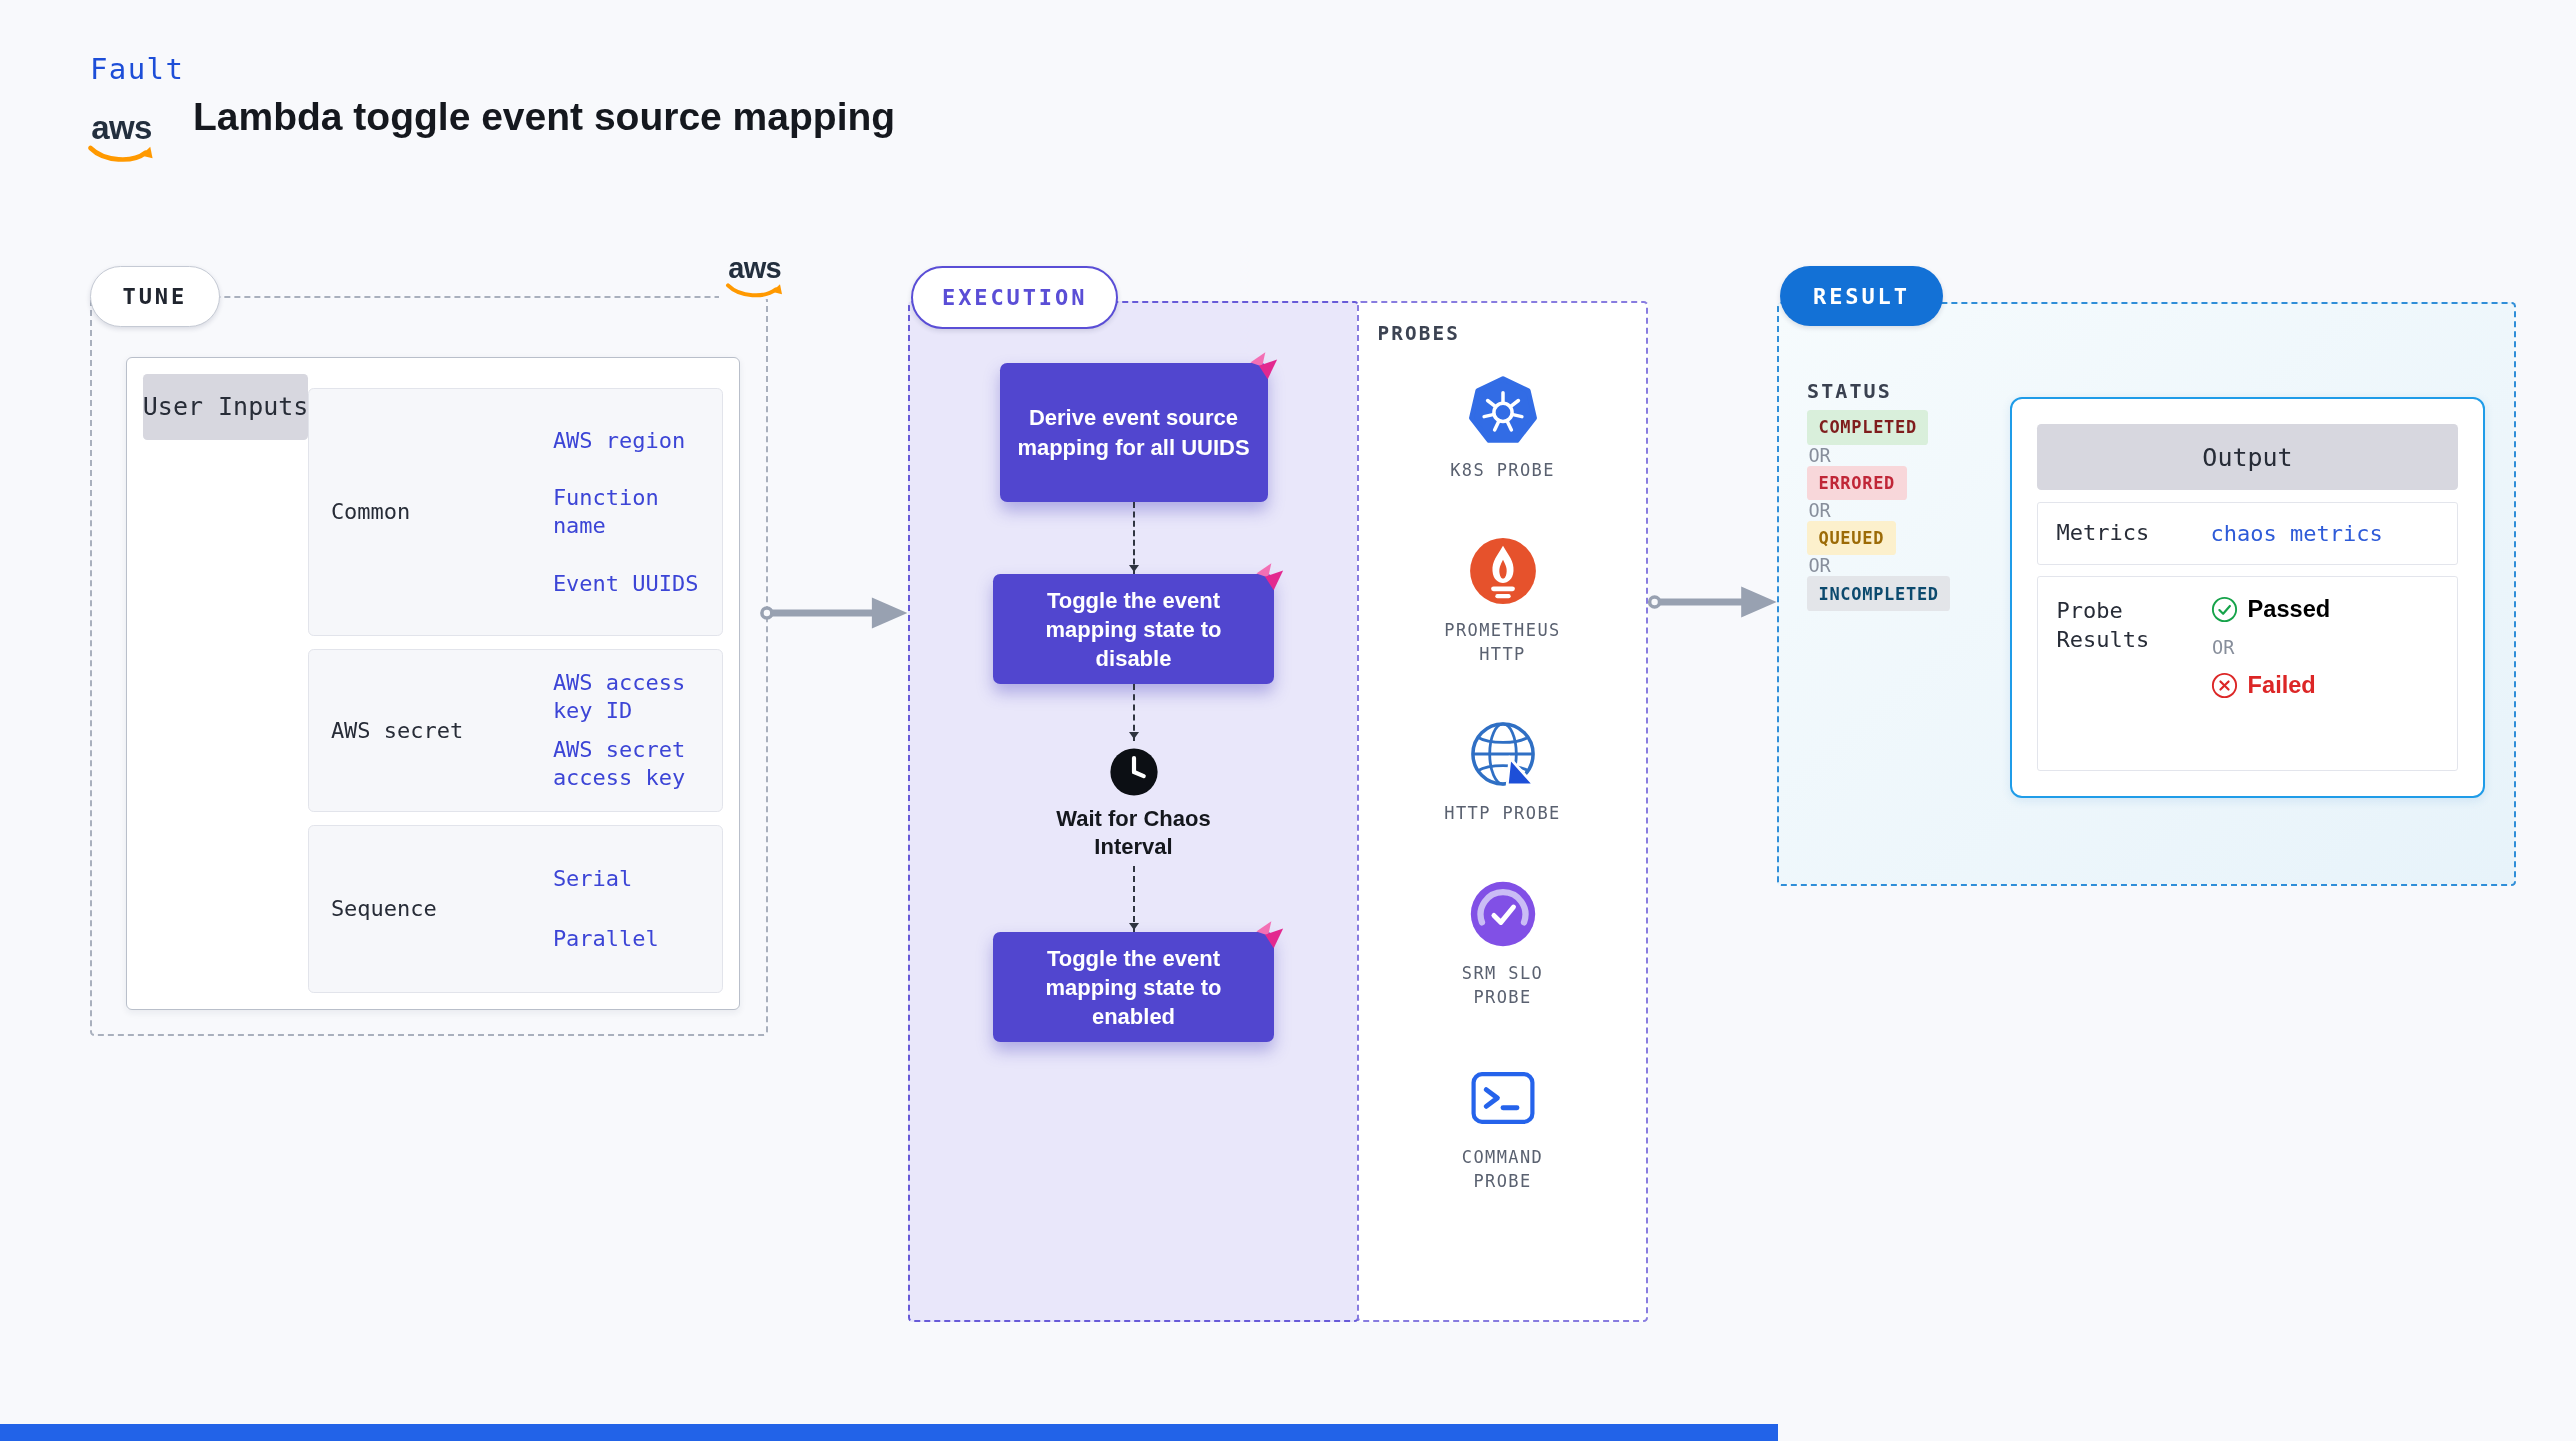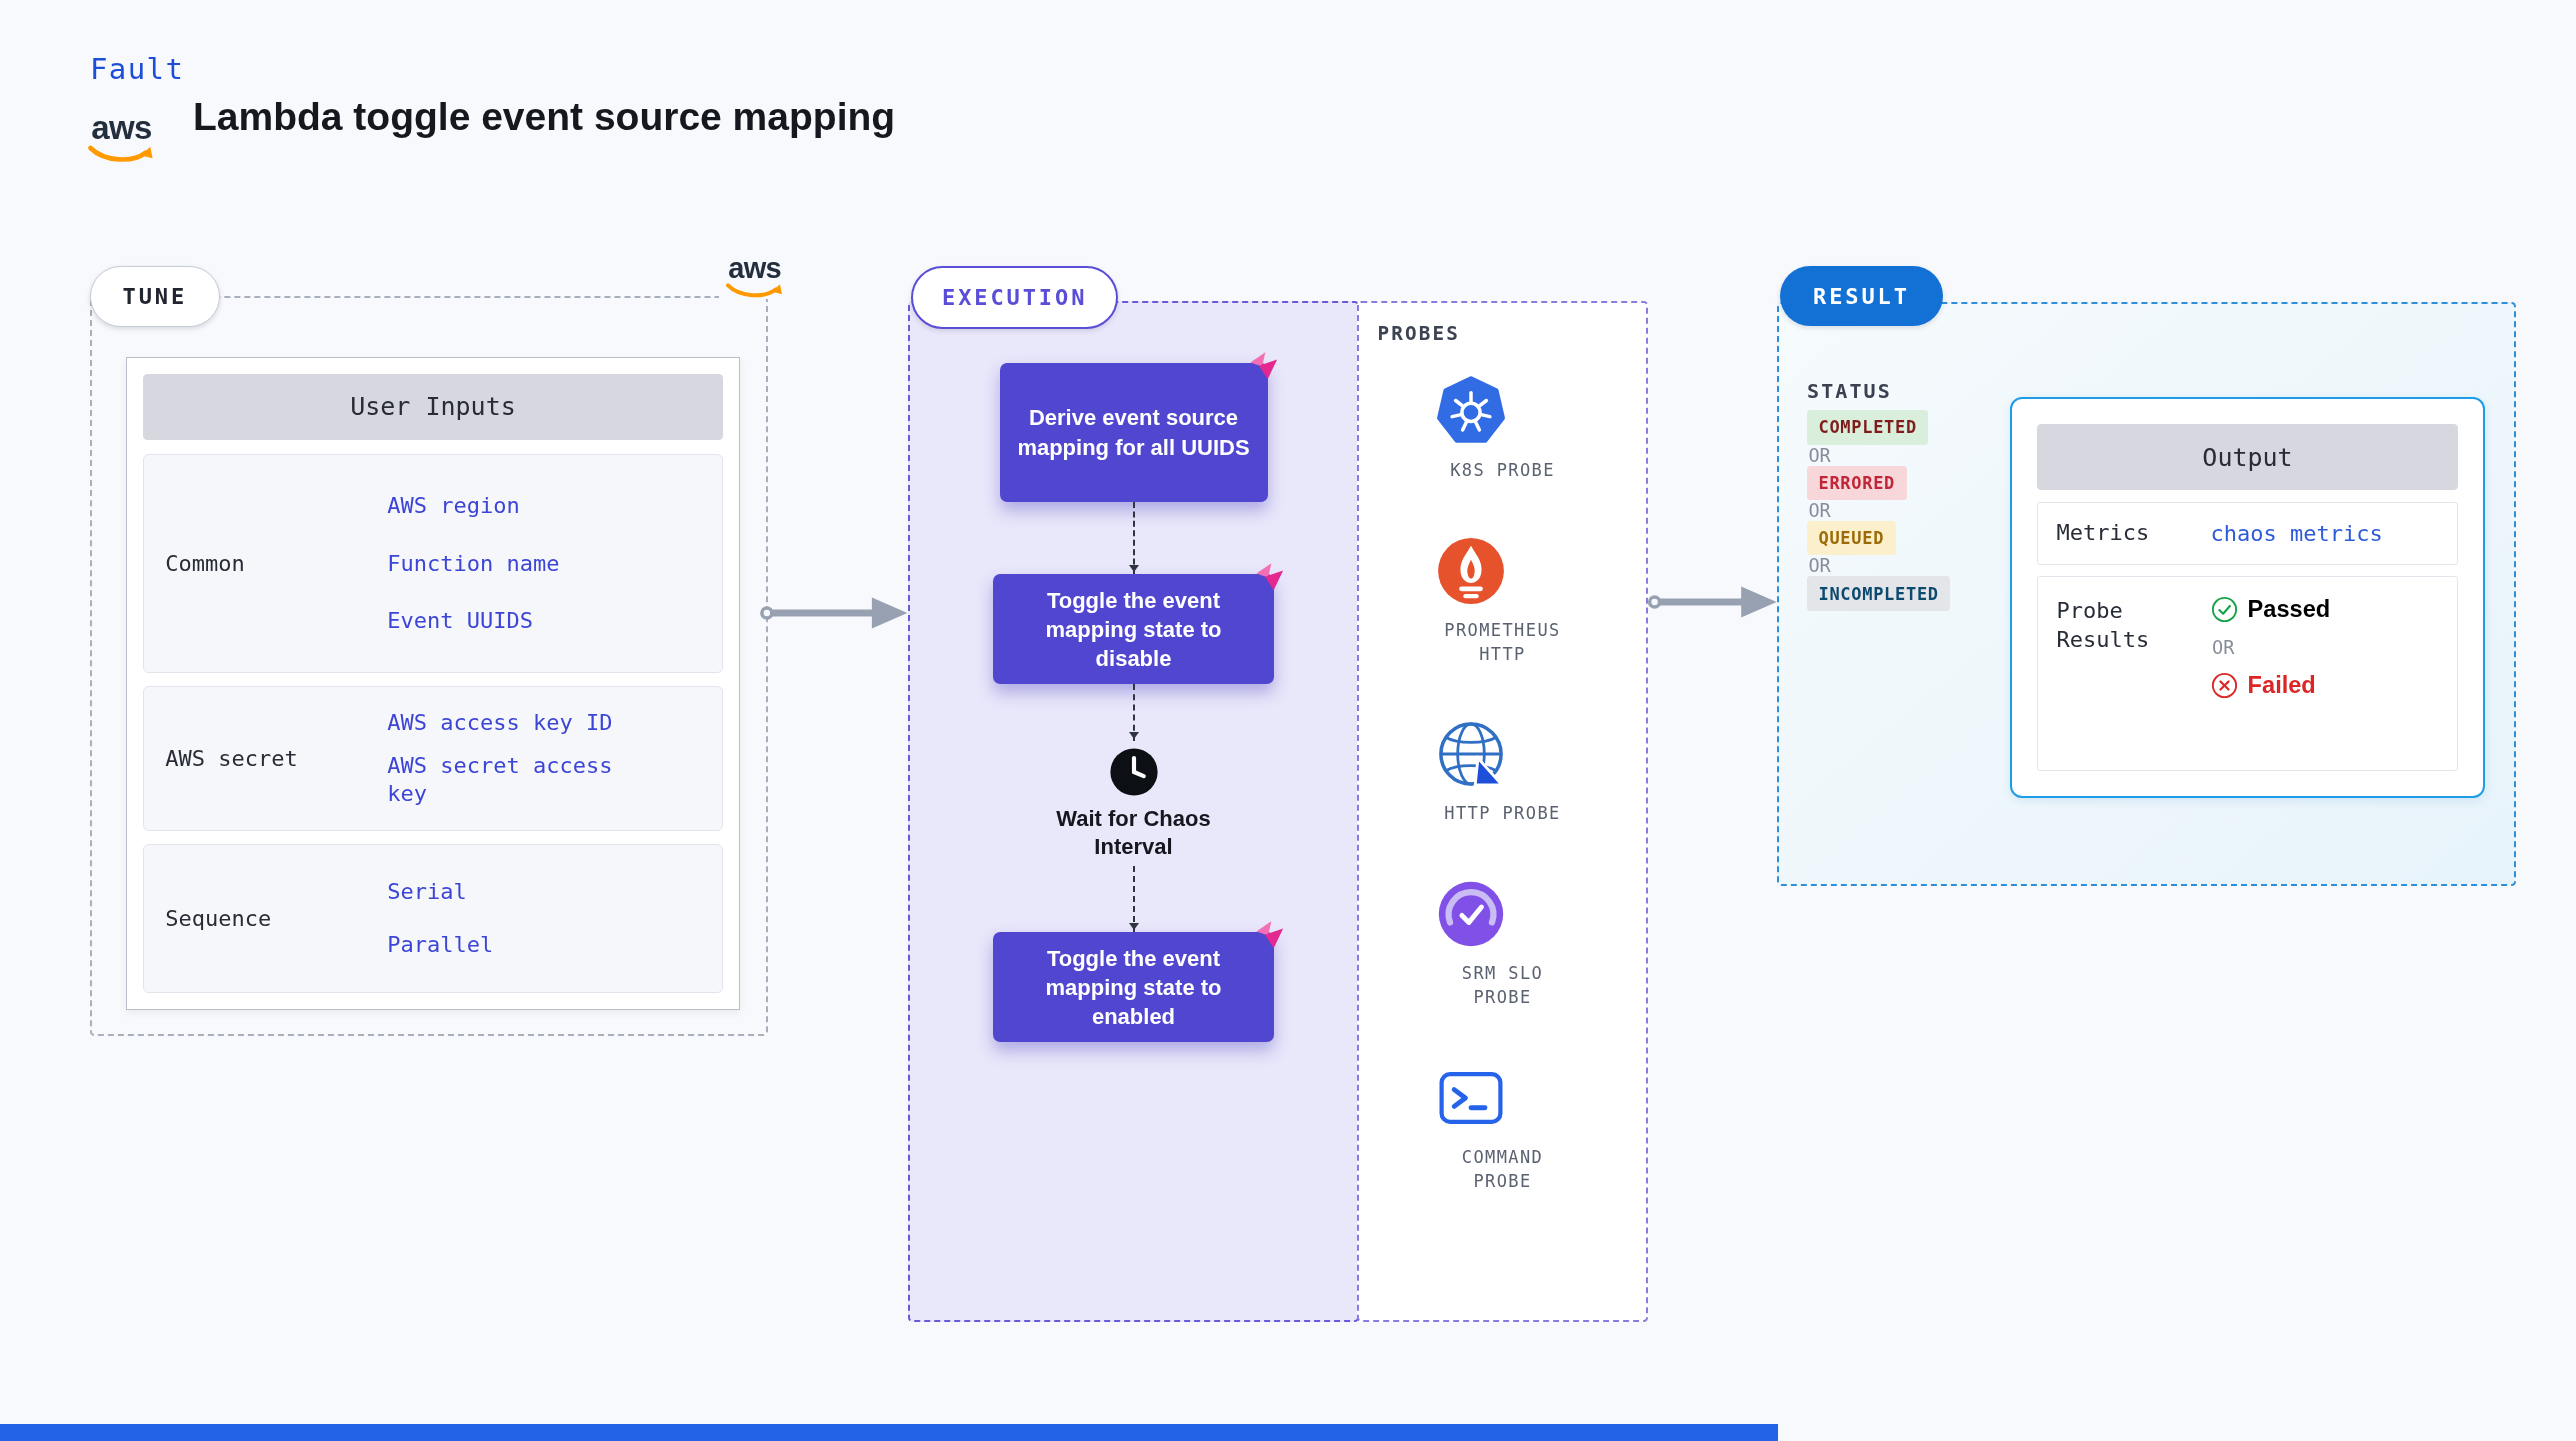--- a/index.html
+++ b/index.html
@@ -27,22 +27,22 @@
   
   .tune-box{left:90px;top:296px;width:674px;height:736px;border:2.1px dashed #a9b0bd;border-radius:4.3px;}
   .exec-box{left:908px;top:301px;width:451px;height:1021px;background:#e9e7fa;border:2.1px dashed #675ad8;border-radius:4.3px;
             display:flex;flex-direction:column;align-items:center;padding-top:60px;box-sizing:border-box;}
   .probes-box{left:1357px;top:301px;width:291px;height:1021px;background:#fff;border:2.1px dashed #887ce0;border-radius:4.3px;
               box-sizing:border-box;padding-top:18.6px;}
   .result-box{left:1777px;top:302px;width:735px;height:580px;border:2.1px dashed #2f8ed8;border-radius:4.3px;
               background:linear-gradient(140deg,#f6fbfd 0%,#e7f3fa 100%);}
 
   
-  .ui-card{left:126px;top:357px;width:614px;height:653px;background:#fff;border:1.4px solid #b9bfca;border-radius:0;
-           box-sizing:border-box;padding:15.8px;display:flex;flex-direction:column;box-shadow:0 2.9px 7.2px rgba(30,40,70,.07);}
+  .ui-card{left:126px;top:357px;width:614px;height:653px;background:#fff;border:1.4px solid #b9bfca;border-radius:6px;
+           box-sizing:border-box;padding:15.8px;display:flex;flex-direction:row;box-shadow:0 2.9px 7.2px rgba(30,40,70,.07);}
   .gray-header{height:66px;background:#d7d7df;border-radius:4.3px;display:flex;align-items:center;justify-content:center;
                font:500 25px "DejaVu Sans Mono",monospace;color:#272c37;flex:0 0 auto;}
   .ui-rows{display:flex;flex-direction:column;gap:13px;flex:1;margin-top:14.3px;}
   .ui-row{background:#f6f7fa;border:1.4px solid #e2e4eb;border-radius:5.7px;display:flex;align-items:center;
           padding:7.2px 21.5px;box-sizing:border-box;}
   .ui-row--common{flex:1.58;} .ui-row--secret{flex:1;} .ui-row--sequence{flex:1.04;}
   .ui-row-label{width:222px;font:500 22px "DejaVu Sans Mono",monospace;color:#272c37;flex:0 0 auto;}
   .ui-row-links{flex:1;align-self:stretch;display:flex;flex-direction:column;justify-content:space-evenly;max-width:247px;}
   .tune-link{font:500 22px "DejaVu Sans Mono",monospace;color:#3c45d6;cursor:pointer;line-height:1.25;}
 
@@ -57,21 +57,21 @@
   .chaos-badge{position:absolute;top:-13px;right:-11.5px;width:31.5px;height:31.5px;}
   .connector{width:0;border-left:2.1px dashed #2f3540;position:relative;flex:0 0 auto;}
   .connector::after{content:"";position:absolute;bottom:-2.9px;left:-5.7px;border:5px solid transparent;border-top:7.9px solid #2f3540;}
   .conn-1{height:72px;} .conn-2{height:57px;} .conn-3{height:66px;}
   .clock-block{display:flex;flex-direction:column;align-items:center;margin:5.7px 0;flex:0 0 auto;}
   .wait-label{margin-top:8.6px;width:179px;text-align:center;font:700 22px "Liberation Sans",sans-serif;color:#14171d;line-height:1.25;}
 
   
   .probes-title{margin-left:18.6px;font:700 19.3px "DejaVu Sans Mono",monospace;letter-spacing:2.1px;color:#3c4352;}
   .probes-list{margin-top:31.5px;display:flex;flex-direction:column;align-items:center;gap:53px;}
-  .probe-item{display:flex;flex-direction:column;align-items:flex-start;gap:13px;}
+  .probe-item{display:flex;flex-direction:column;align-items:center;gap:13px;}
   .probe-icon{width:70px;height:70px;}
   .probe-label{width:133px;text-align:center;font:500 17px "DejaVu Sans Mono",monospace;color:#5a6170;
                letter-spacing:1.4px;line-height:1.4;}
 
   
   .status-col{left:1807px;top:379px;display:flex;flex-direction:column;align-items:flex-start;}
   .status-heading{font:700 20px "DejaVu Sans Mono",monospace;letter-spacing:2.1px;color:#3a4150;margin-bottom:7.2px;}
   .badge{font:700 17px "DejaVu Sans Mono",monospace;letter-spacing:0.7px;padding:7.2px 11.5px;border-radius:3.6px;}
   .badge-green{background:#d9efdb;color:#7f1d1d;}
   .badge-red{background:#f8d7da;color:#c02637;}

